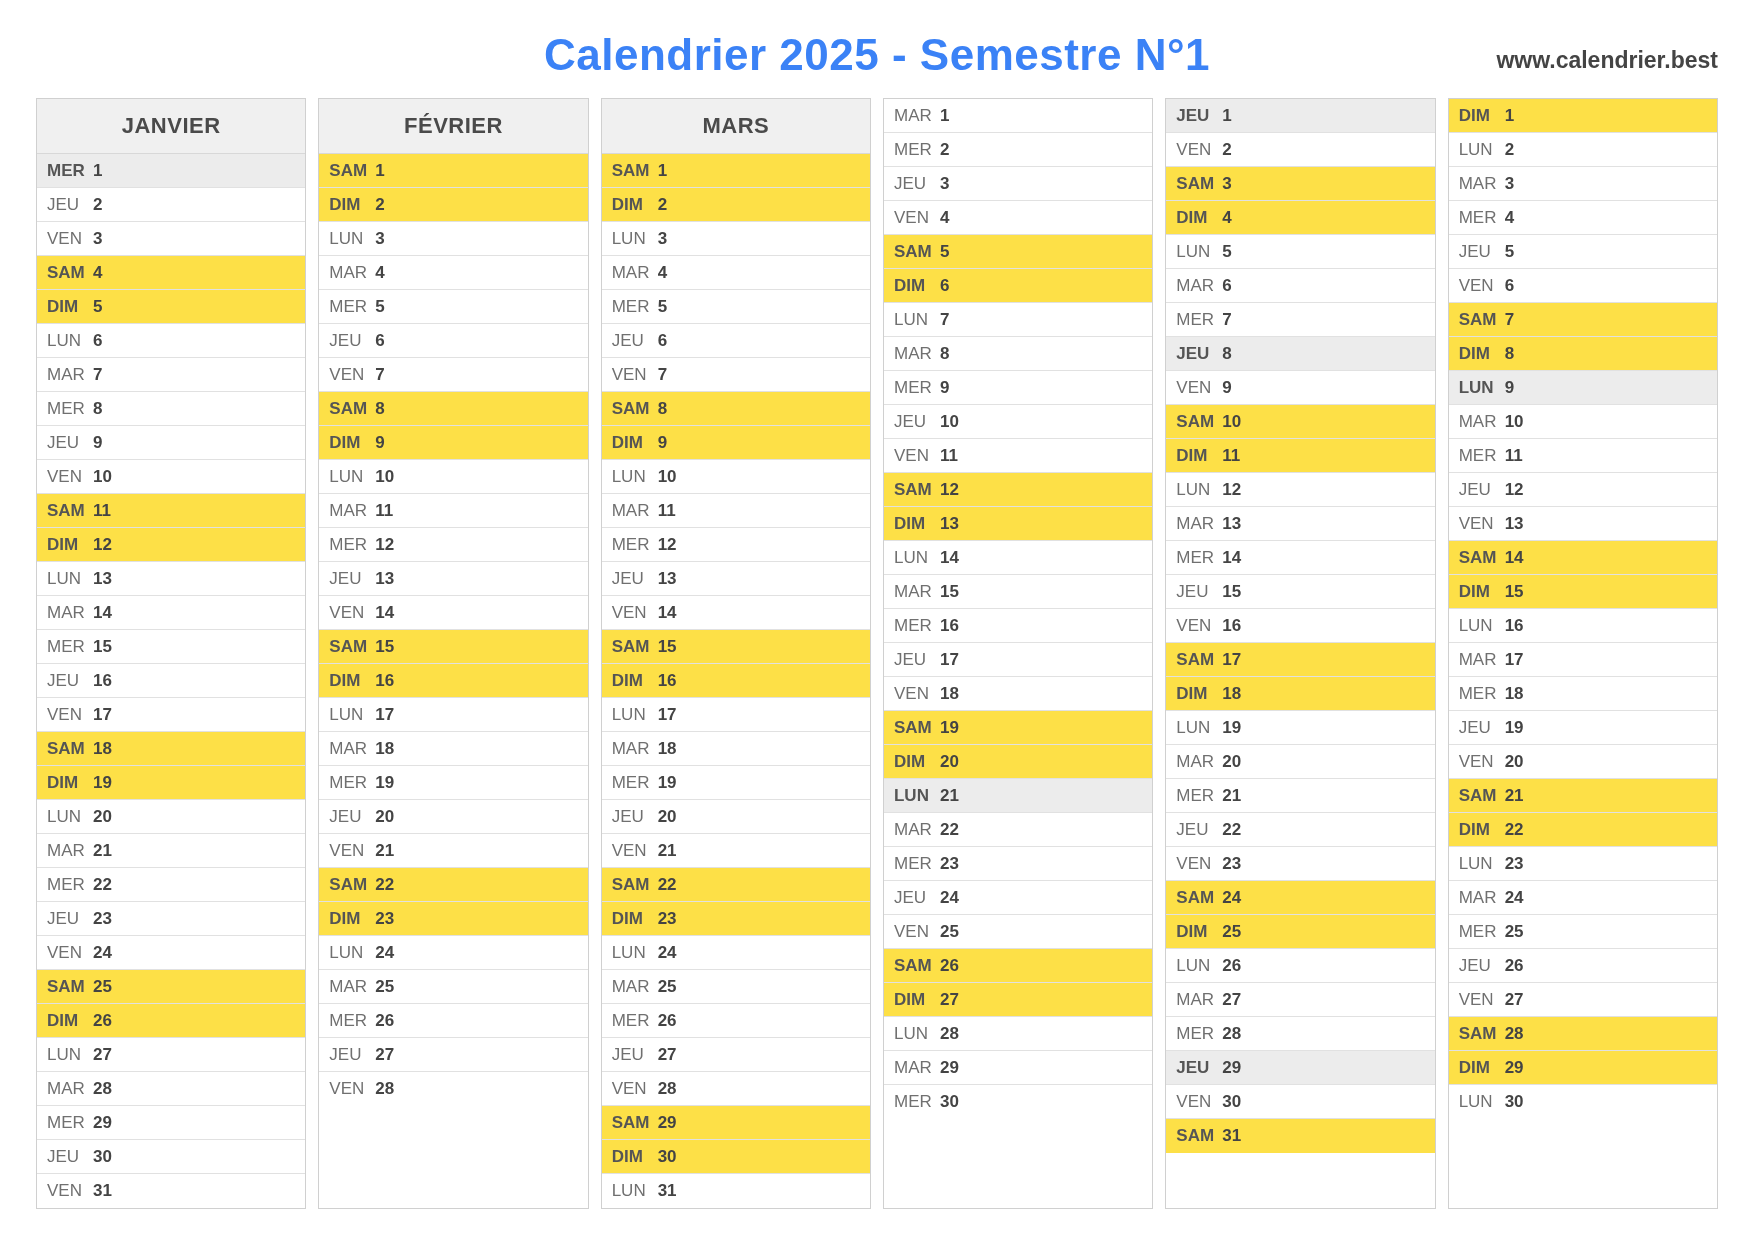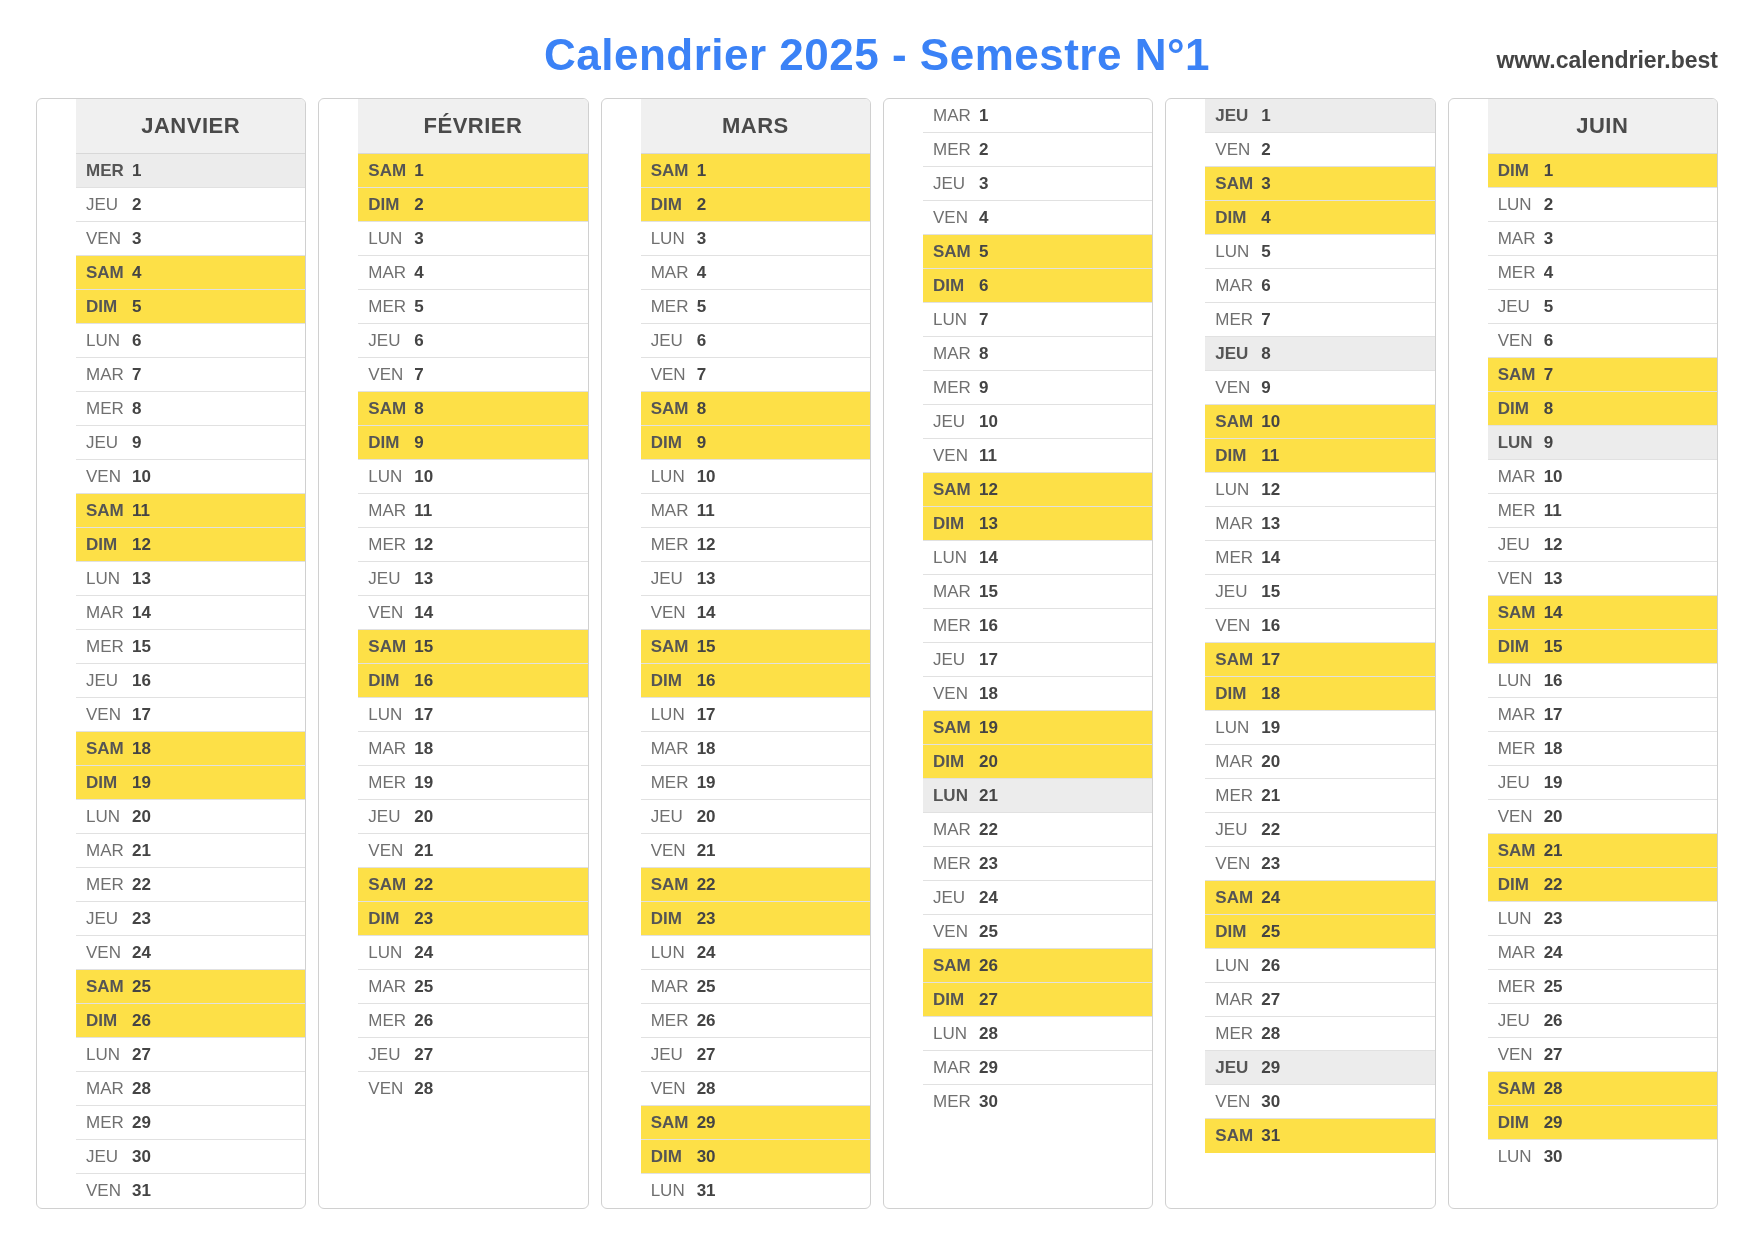--- a/index.html
+++ b/index.html
@@ -30,23 +30,22 @@
     font-weight: 700;
     color: #444;
   }
   .months {
     display: flex;
     gap: 12px;
   }
   .month {
     flex: 1 1 0;
     border: 1px solid #d0d0d0;
-    border-radius: 6px;
+    border-radius: 0;
     overflow: hidden;
-    padding-left: 39px;
   }
   .month-header {
     text-align: center;
     font-weight: 700;
     font-size: 22px;
     color: #4a4a4a;
     padding: 14px 0;
     background: #f0f0f0;
     border-bottom: 1px solid #d8d8d8;
     letter-spacing: 0.5px;
@@ -696,21 +695,20 @@
       <div class="day">
         <span class="abbr">VEN</span>
         <span class="num">30</span>
       </div>
       <div class="day weekend">
         <span class="abbr">SAM</span>
         <span class="num">31</span>
       </div>
     </div>
     <div class="month">
-      <div class="month-header">JUIN</div>
       <div class="day weekend">
         <span class="abbr">DIM</span>
         <span class="num">1</span>
       </div>
       <div class="day">
         <span class="abbr">LUN</span>
         <span class="num">2</span>
       </div>
       <div class="day">
         <span class="abbr">MAR</span>

